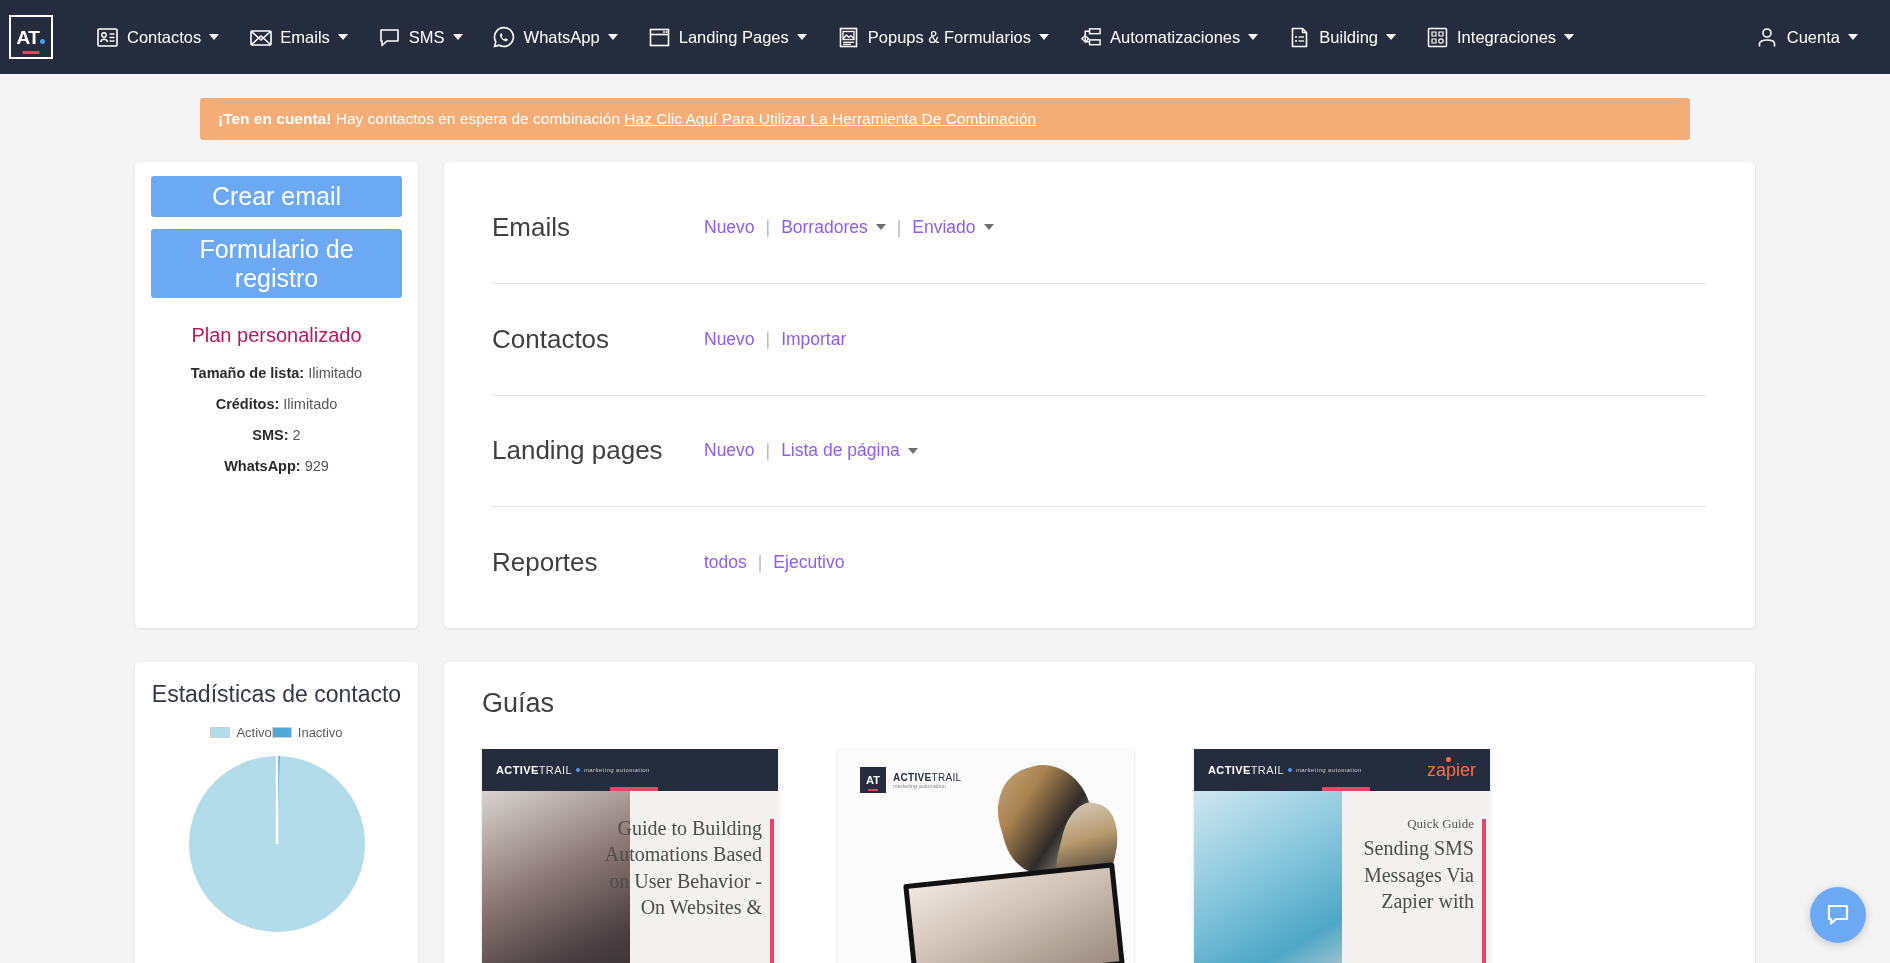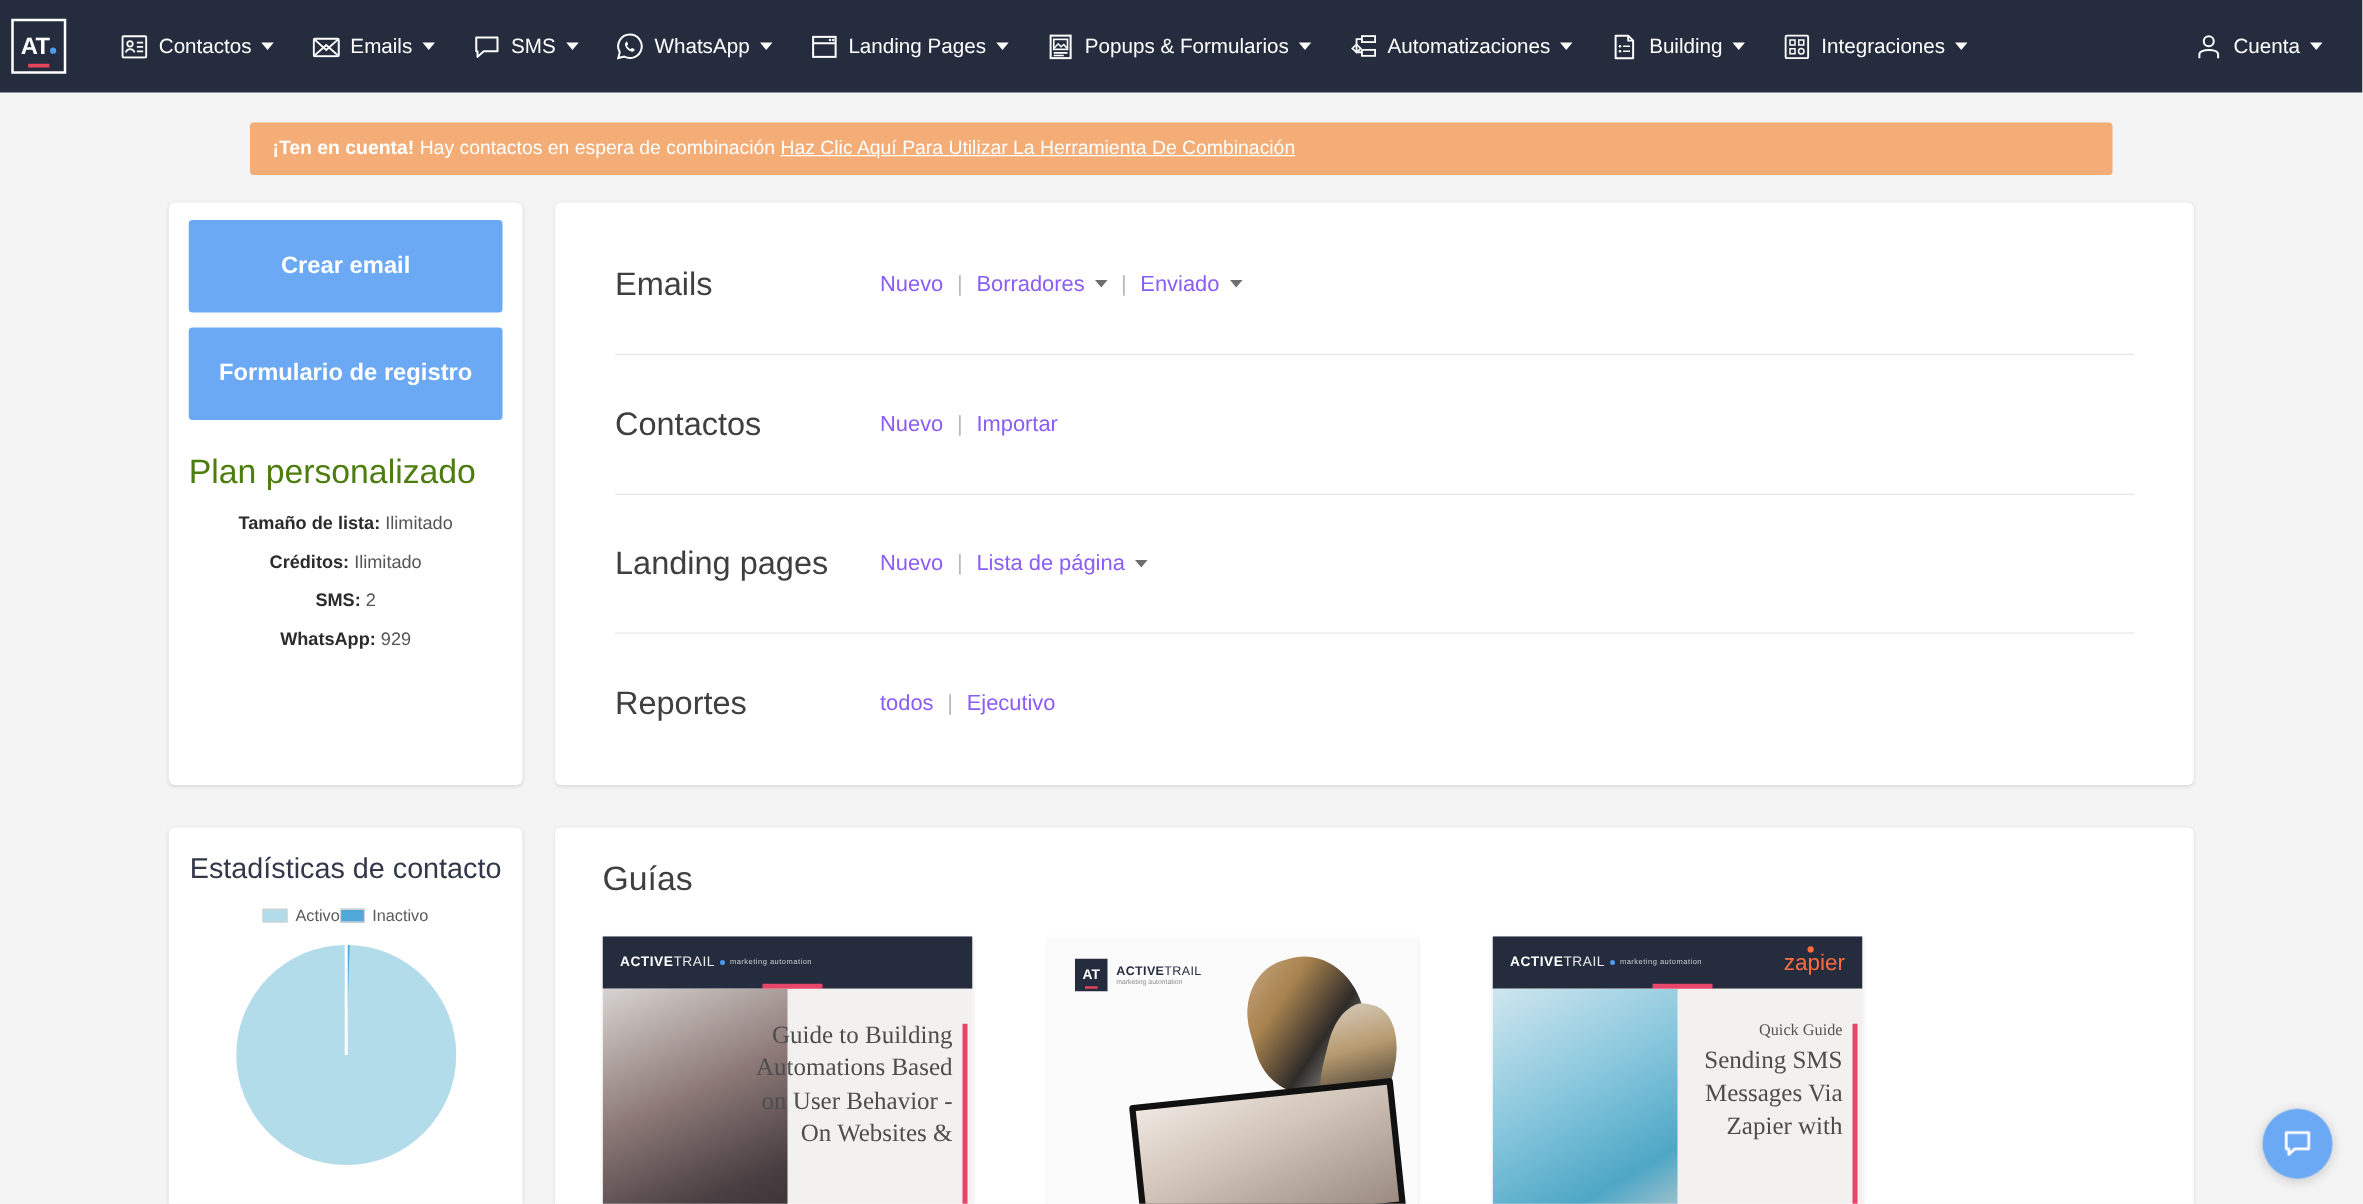--- a/index.html
+++ b/index.html
@@ -115,30 +115,31 @@
   }
 
   
   .actions-card { padding: 14px 16px 22px 16px; height: 466px; }
   .btn-primary {
     display: block; width: 100%;
     background: #6ca9f5;
     color: #ffffff;
     border: none; border-radius: 3px;
     font-family: inherit;
-    font-size: 19px; font-weight: bold;
-    padding: 26px 6px;
+    font-size: 25px; font-weight: normal;
+    padding: 6px 6px;
     cursor: pointer;
     text-align: center;
     line-height: 1.15;
   }
   .btn-primary + .btn-primary { margin-top: 12px; }
   .plan-title {
-    font-size: 27px;
-    color: #4d7c0f;
+    text-align: center;
+    font-size: 20px;
+    color: #be185d;
     margin: 26px 0 18px 0;
     font-weight: normal;
   }
   .plan-row {
     text-align: center;
     font-size: 14.5px;
     color: #555;
     margin-bottom: 15px;
   }
   .plan-row b { color: #2b2b2b; }

